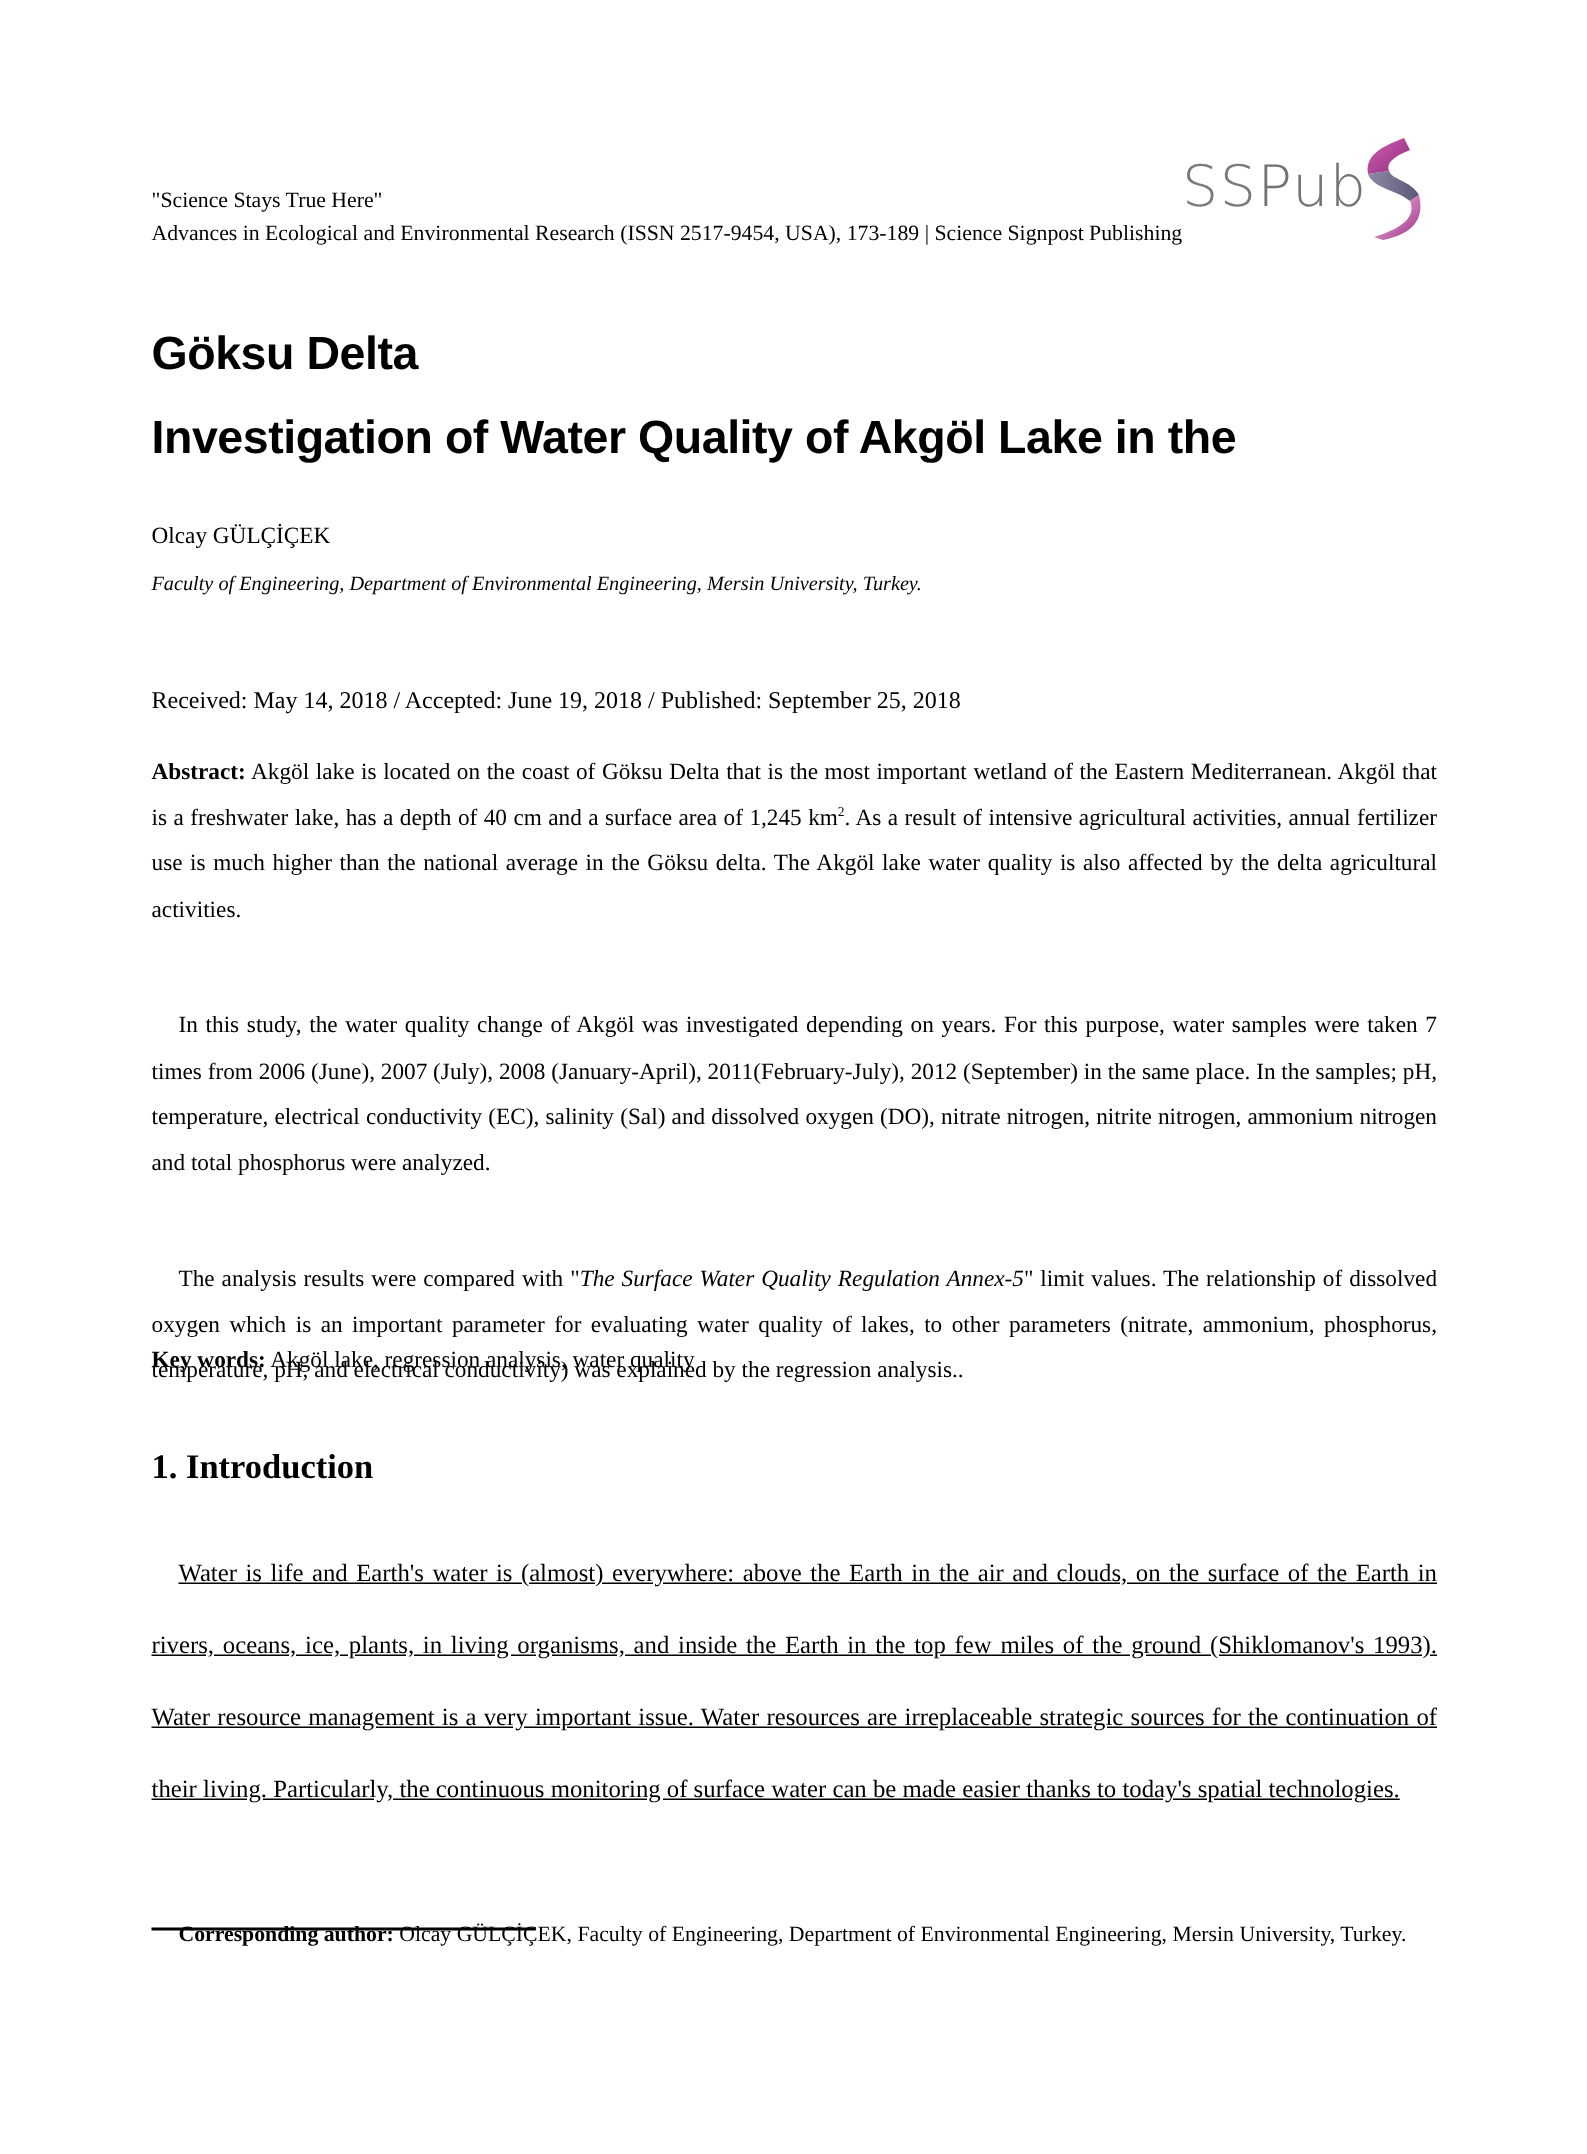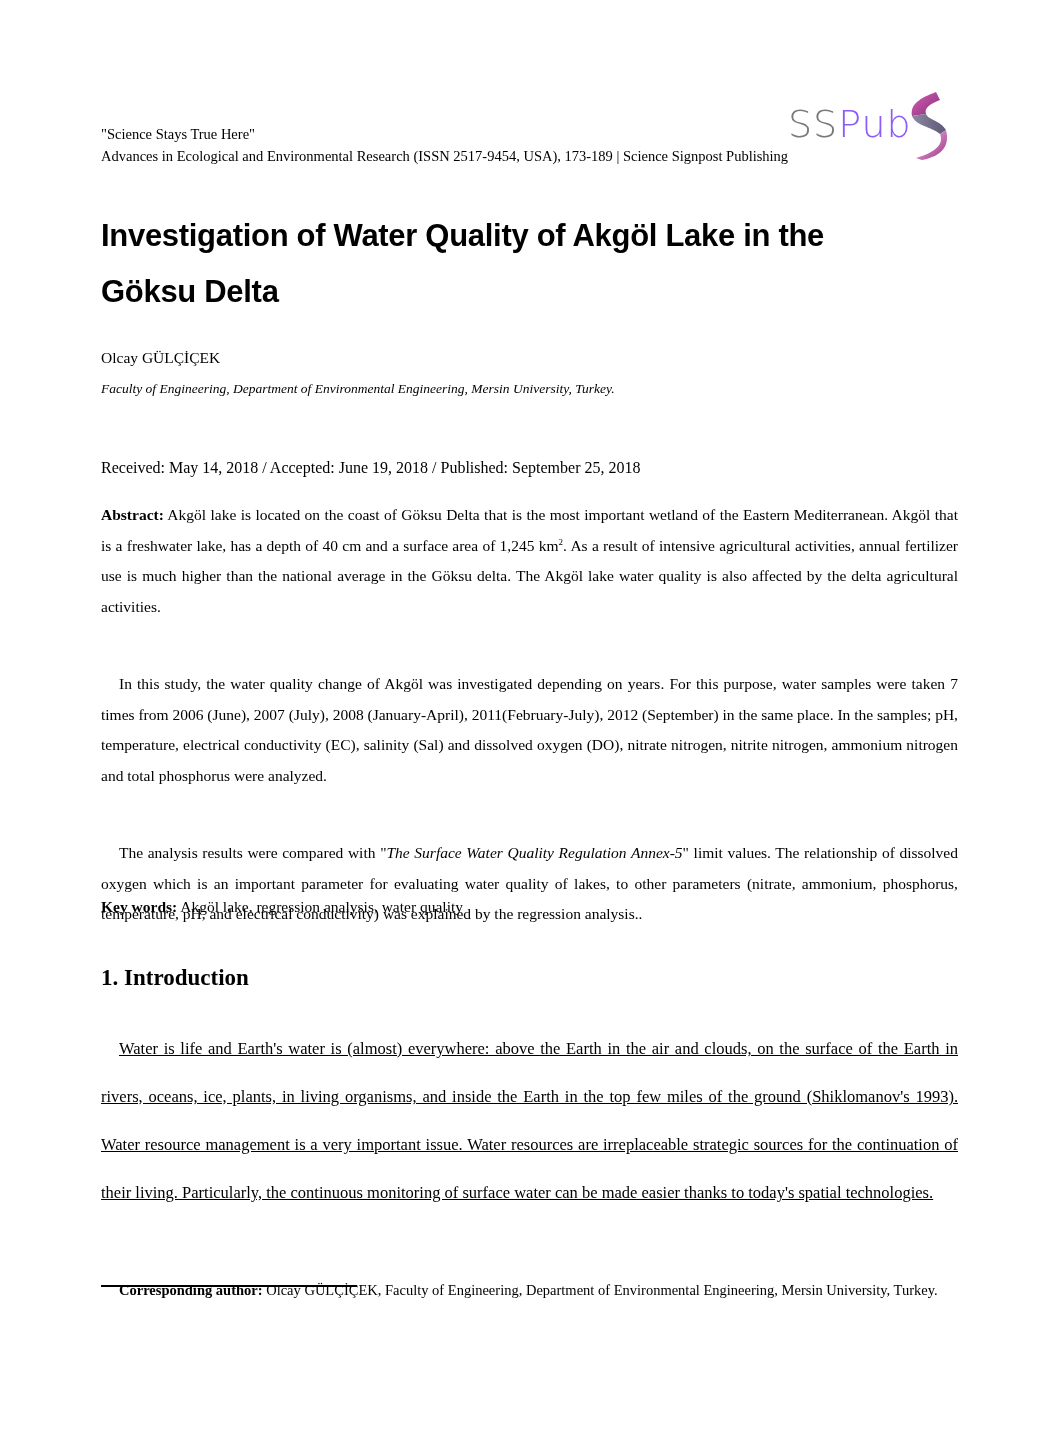--- a/index.html
+++ b/index.html
@@ -2,21 +2,21 @@
 <html><head>
 <meta charset="utf-8">
 <style>
   html, body { margin: 0; padding: 0; background: #ffffff; }
   body { width: 1058px; height: 1436px; position: relative; overflow: hidden; color: #000; font-family: "Liberation Serif", "DejaVu Serif", serif; }
   .abs { position: absolute; }
   .header-tag { left: 101px; top: 126px; font-size: 14.5px; }
   .header-journal { left: 101px; top: 148px; font-size: 14.5px; white-space: nowrap; }
   .logo { left: 788px; top: 90px; width: 165px; height: 72px; }
   .logo-text { position: absolute; left: 0; top: 12px; font-family: "DejaVu Sans", sans-serif; font-weight: 200; font-size: 38px; letter-spacing: 1px; color: #7a7a7a; }
-  .logo-text .pub { color: #8b5cf6; }
+  .logo-text .pub { color: #737373; }
   .logo-svg { position: absolute; left: 112px; top: 0; }
   .title { left: 101px; top: 208px; width: 820px; font-family: "Liberation Sans", "DejaVu Sans", sans-serif; font-weight: bold; font-size: 31px; line-height: 56px; letter-spacing: -0.3px; }
   .author { left: 101px; top: 349px; font-size: 15.5px; }
   .affil { left: 101px; top: 381px; font-size: 13.5px; font-style: italic; }
   .dates { left: 101px; top: 440px; font-size: 16px; margin-top: 19px; }
   .abstract { left: 101px; top: 500px; width: 857px; font-size: 15.5px; line-height: 30.5px; text-align: justify; }
   .abstract p { margin: 0; }
   .abstract p.indent { text-indent: 18px; margin-top: 47px; }
   .kw { left: 101px; top: 898px; font-size: 15.5px; }
   .kw b { font-weight: bold; }
@@ -51,22 +51,22 @@
           <stop offset="1" stop-color="#9e2e86"></stop>
       </linearGradient>
     </defs>
     <path d="M36 2 C20 8 10 14 12 26 L26 24 C24 18 30 14 40 10 Z" fill="url(#g1)"></path>
     <path d="M12 26 C16 36 30 36 40 44 L46 40 C40 30 28 30 26 24 Z" fill="url(#g2)"></path>
     <path d="M40 44 C44 54 36 62 16 68 L22 70 C42 66 50 56 46 40 Z" fill="url(#g3)"></path>
   </svg>
 </div>
 
 <div class="abs title">
+  <div>Göksu Delta</div>
   <div>Investigation of Water Quality of Akgöl Lake in the</div>
-  <div>Göksu Delta</div>
 </div>
 
 <div class="abs author">Olcay GÜLÇİÇEK</div>
 <div class="abs affil">Faculty of Engineering, Department of Environmental Engineering, Mersin University, Turkey.</div>
 <div class="abs dates">Received: May 14, 2018 / Accepted: June 19, 2018 / Published: September 25, 2018</div>
 
 <div class="abs abstract">
   <p><b>Abstract:</b><span> Akgöl lake is located on the coast of Göksu Delta that is the most important wetland of the Eastern Mediterranean. Akgöl that is a freshwater lake, has a depth of 40 cm and a surface area of 1,245 km</span><sup>2</sup><span>. As a result of intensive agricultural activities, annual fertilizer use is much higher than the national average in the Göksu delta. The Akgöl lake water quality is also affected by the delta agricultural activities.</span></p>
   <p class="indent">In this study, the water quality change of Akgöl was investigated depending on years. For this purpose, water samples were taken 7 times from 2006 (June), 2007 (July), 2008 (January-April), 2011(February-July), 2012 (September) in the same place. In the samples; pH, temperature, electrical conductivity (EC), salinity (Sal) and dissolved oxygen (DO), nitrate nitrogen, nitrite nitrogen, ammonium nitrogen and total phosphorus were analyzed.</p>
   <p class="indent"><span>The analysis results were compared with "</span><i>The Surface Water Quality Regulation Annex-5</i><span>" limit values. The relationship of dissolved oxygen which is an important parameter for evaluating water quality of lakes, to other parameters (nitrate, ammonium, phosphorus, temperature, pH, and electrical conductivity) was explained by the regression analysis..</span></p>

